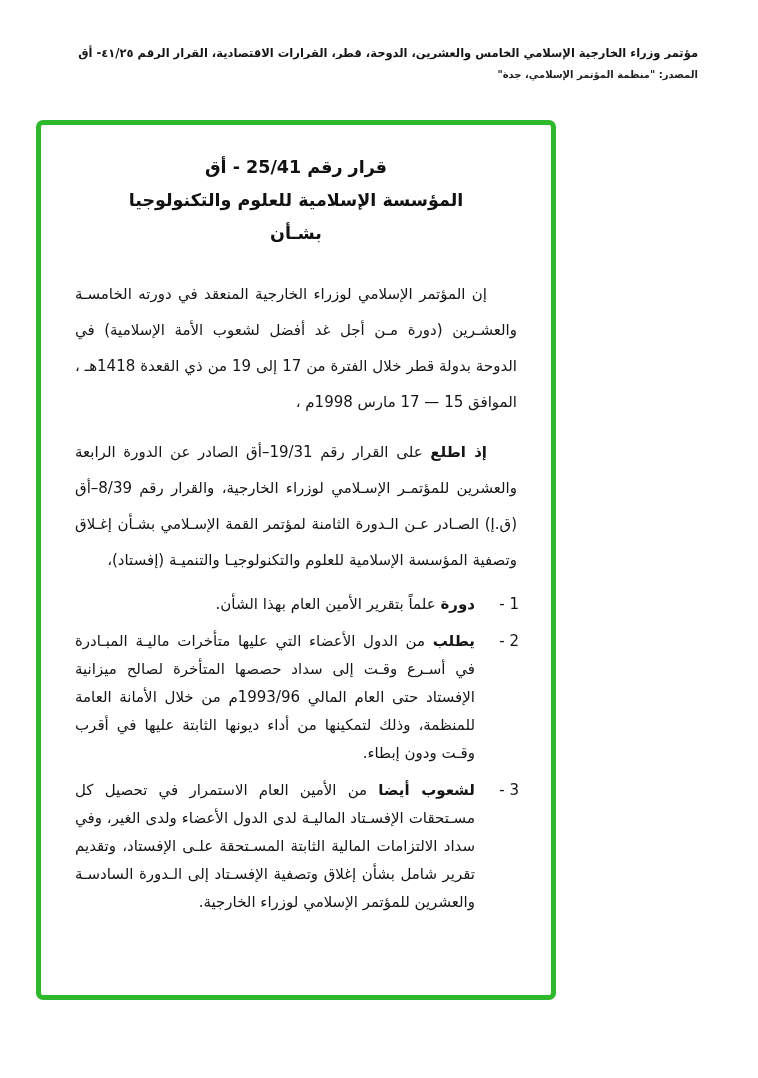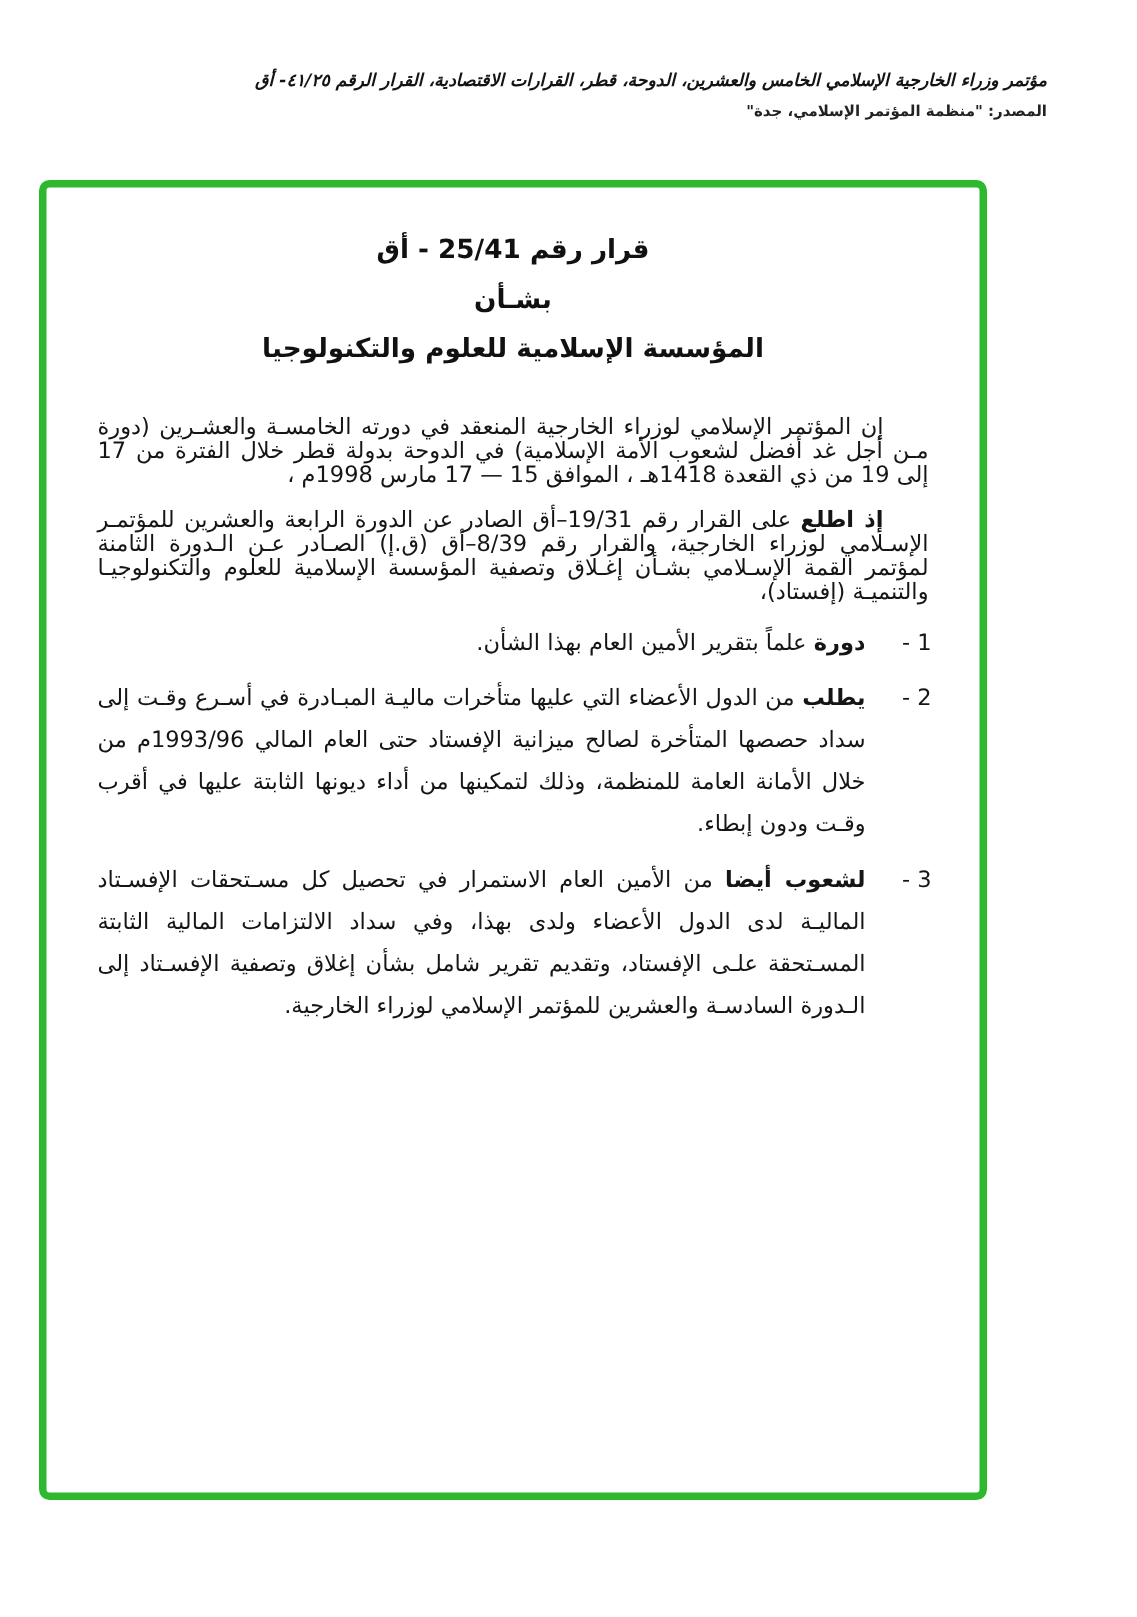--- a/index.html
+++ b/index.html
@@ -23,33 +23,32 @@
     right: 60px;
     left: 55px;
     text-align: right;
   }
   .doc-header .line1 {
     font-size: 11.5px;
     font-weight: bold;
     color: #141414;
     letter-spacing: 0;
     white-space: nowrap;
-    font-style: italic;
   }
   .doc-header .line2 {
     font-size: 10px;
     font-weight: bold;
     color: #222222;
     margin-top: 9px;
   }
   .green-box {
     position: absolute;
     top: 120px;
-    left: 26px;
-    width: 632px;
+    left: 36px;
+    width: 520px;
     min-height: 880px;
     border: 5px solid #2eb82e;
     border-radius: 7px;
     box-sizing: border-box;
     padding: 14px 30px 18px 30px;
     background: #ffffff;
   }
   .title-block {
     text-align: center;
     font-weight: bold;
@@ -57,21 +56,21 @@
     line-height: 33px;
     margin-top: 12px;
     color: #111111;
   }
   .title-block .t-line { white-space: nowrap; }
   .body-text {
     margin-top: 26px;
   }
   .para {
     font-size: 15px;
-    line-height: 16px;
+    line-height: 36px;
     text-align: justify;
     text-justify: inter-word;
     margin: 14px 4px 0 4px;
     text-indent: 30px;
     color: #151515;
   }
   .para b { font-weight: bold; }
   .items {
     margin-top: 12px;
   }
@@ -102,22 +101,22 @@
 
   <div class="doc-header">
     <div class="line1">مؤتمر وزراء الخارجية الإسلامي الخامس والعشرين، الدوحة، قطر، القرارات الاقتصادية، القرار الرقم ٤١/٢٥- أق</div>
     <div class="line2">المصدر: "منظمة المؤتمر الإسلامي، جدة"</div>
   </div>
 
   <div class="green-box" style="border-color: rgb(46, 184, 46);">
 
     <div class="title-block">
       <div class="t-line">قرار رقم 25/41 - أق</div>
+      <div class="t-line">المؤسسة الإسلامية للعلوم والتكنولوجيا</div>
       <div class="t-line">بشـأن</div>
-      <div class="t-line">المؤسسة الإسلامية للعلوم والتكنولوجيا</div>
     </div>
 
     <div class="body-text">
 
       <p class="para"><span>إن المؤتمر الإسلامي لوزراء الخارجية المنعقد في دورته الخامسـة والعشـرين (دورة مـن أجل غد أفضل لشعوب الأمة الإسلامية) في الدوحة بدولة قطر خلال الفترة من 17 إلى 19 من ذي القعدة 1418هـ ، الموافق 15 — 17 مارس 1998م ،</span></p>
 
       <p class="para"><b>إذ اطلع</b> <span>على القرار رقم 19/31–أق الصادر عن الدورة الرابعة والعشرين للمؤتمـر الإسـلامي لوزراء الخارجية، والقرار رقم 8/39–أق (ق.إ) الصـادر عـن الـدورة الثامنة لمؤتمر القمة الإسـلامي بشـأن إغـلاق وتصفية المؤسسة الإسلامية للعلوم والتكنولوجيـا والتنميـة (إفستاد)،</span></p>
 
 
       <div class="items">
@@ -127,20 +126,20 @@
           <div class="item-text"><b>دورة</b> <span>علماً بتقرير الأمين العام بهذا الشأن.</span></div>
         </div>
 
         <div class="item">
           <div class="item-num">2 -</div>
           <div class="item-text"><b>يطلب</b> <span>من الدول الأعضاء التي عليها متأخرات ماليـة المبـادرة في أسـرع وقـت إلى سداد حصصها المتأخرة لصالح ميزانية الإفستاد حتى العام المالي 1993/96م من خلال الأمانة العامة للمنظمة، وذلك لتمكينها من أداء ديونها الثابتة عليها في أقرب وقـت ودون إبطاء.</span></div>
         </div>
 
         <div class="item">
           <div class="item-num">3 -</div>
-          <div class="item-text"><b>لشعوب أيضا</b> <span>من الأمين العام الاستمرار في تحصيل كل مسـتحقات الإفسـتاد الماليـة لدى الدول الأعضاء ولدى بهذا، وفي سداد الالتزامات المالية الثابتة المسـتحقة علـى الإفستاد، وتقديم تقرير شامل بشأن إغلاق وتصفية الإفسـتاد إلى الـدورة السادسـة والعشرين للمؤتمر الإسلامي لوزراء الخارجية.</span></div>
+          <div class="item-text"><b>لشعوب أيضا</b> <span>من الأمين العام الاستمرار في تحصيل كل مسـتحقات الإفسـتاد الماليـة لدى الدول الأعضاء ولدى الغير، وفي سداد الالتزامات المالية الثابتة المسـتحقة علـى الإفستاد، وتقديم تقرير شامل بشأن إغلاق وتصفية الإفسـتاد إلى الـدورة السادسـة والعشرين للمؤتمر الإسلامي لوزراء الخارجية.</span></div>
         </div>
 
       </div>
 
     </div>
   </div>
 </div>
 
 </body></html>

